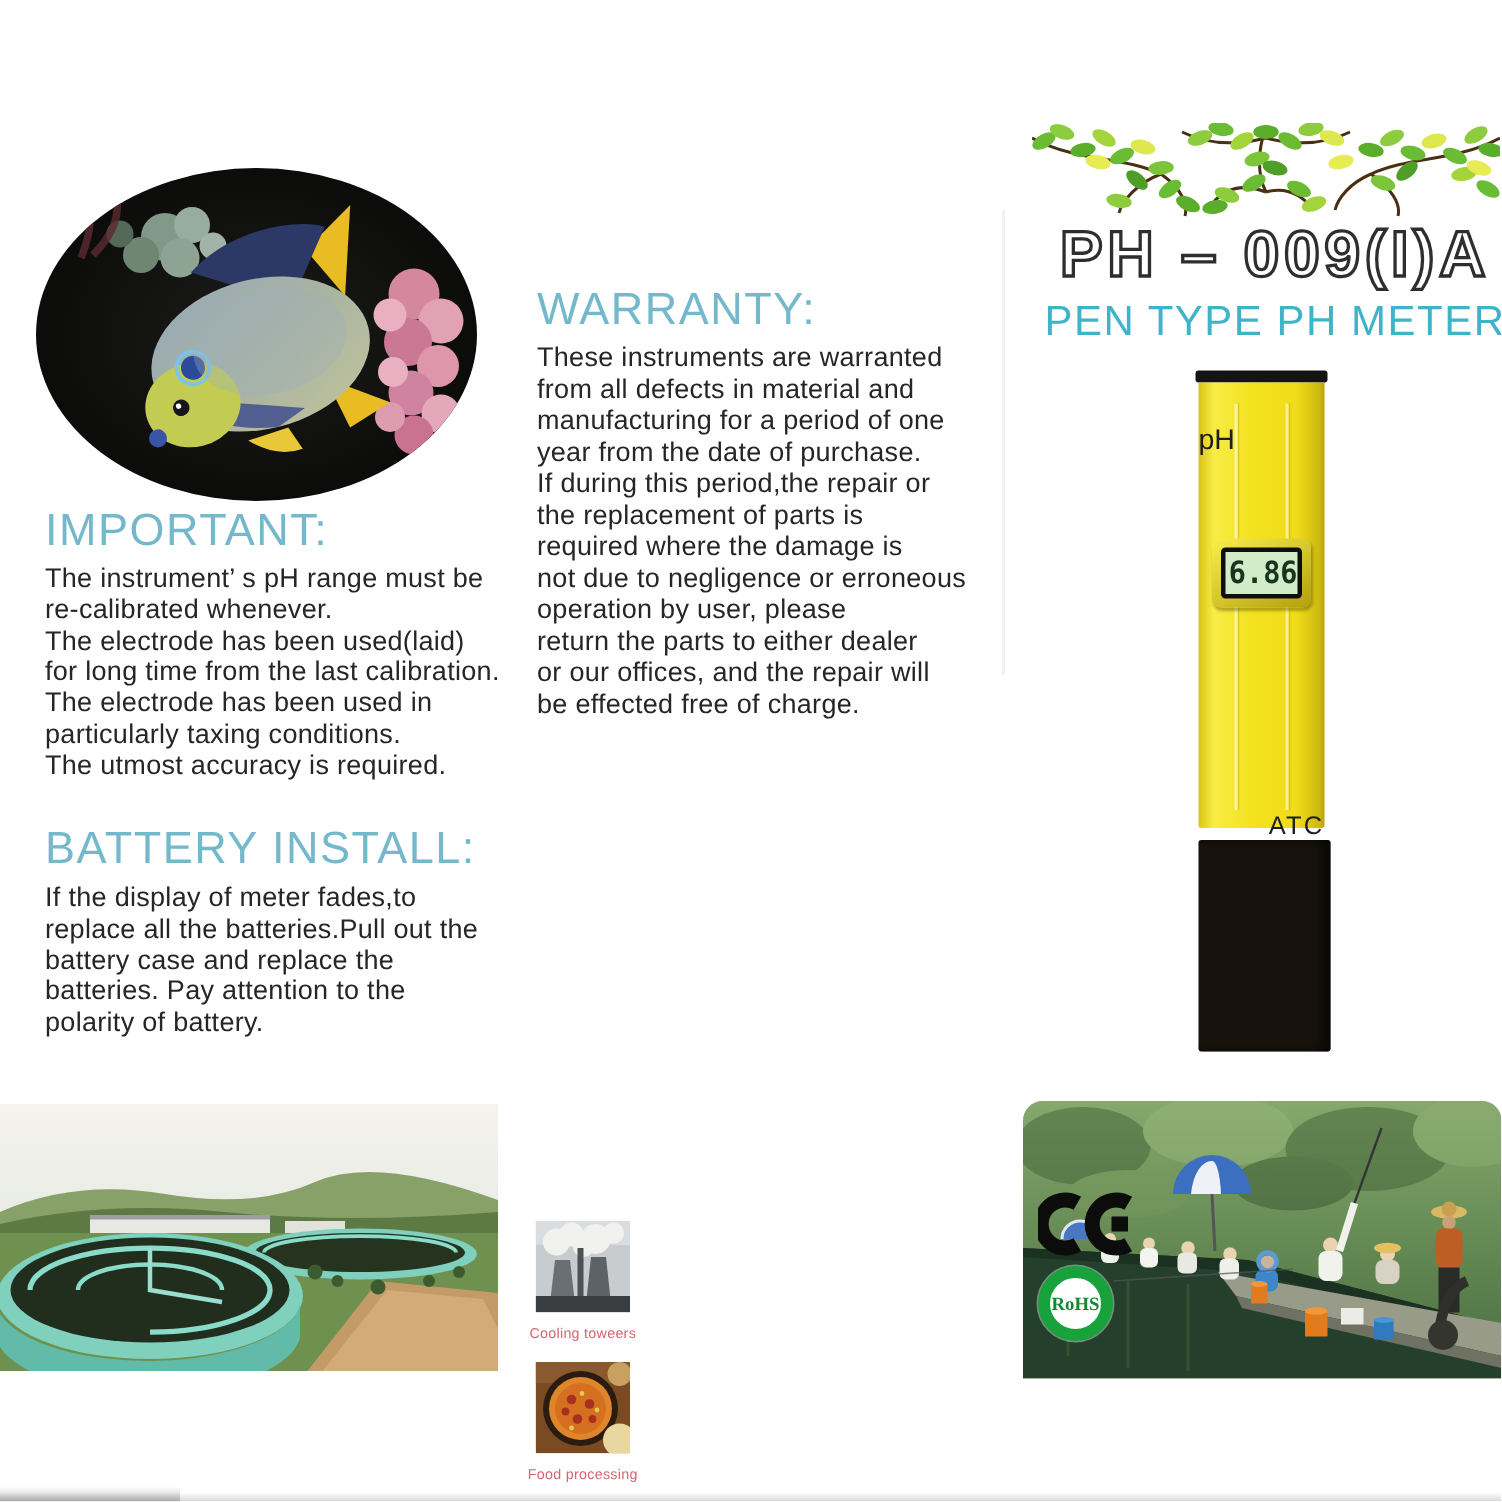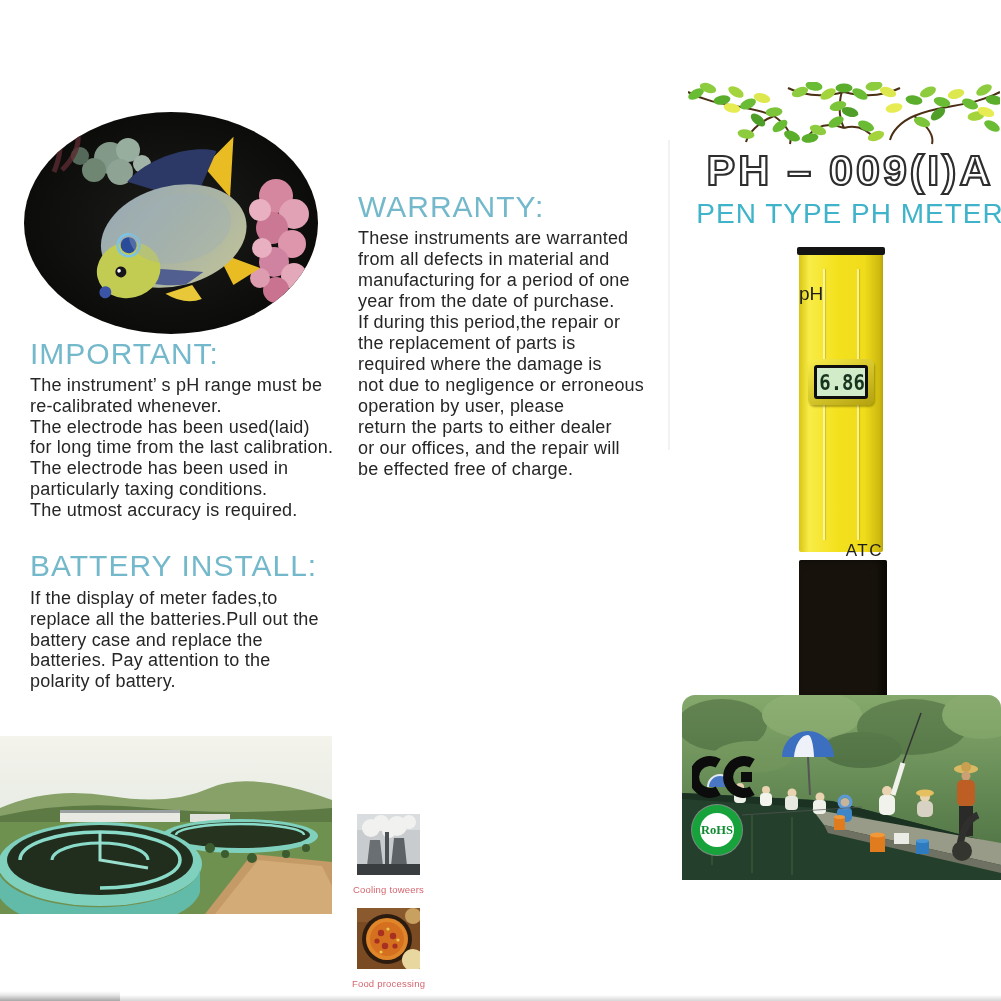--- a/index.html
+++ b/index.html
@@ -64,21 +64,21 @@
   #fish-photo svg{display:block;}
 
   
   #apps{left:357px;top:814px;display:flex;gap:13px;flex-direction:column;}
   .app-card{width:63px;display:flex;flex-direction:column;align-items:center;}
   .app-img{width:63px;height:61px;overflow:hidden;}
   .app-caption{margin-top:9px;font-size:9.5px;letter-spacing:.2px;color:#d4656e;white-space:nowrap;}
 
   
   #plant-photo{left:0;top:736px;width:332px;height:178px;overflow:hidden;}
-  #fishing-photo{left:682px;top:695px;width:319px;height:237px;overflow:hidden;border-radius:13px;}
+  #fishing-photo{left:682px;top:734px;width:319px;height:237px;overflow:hidden;border-radius:13px;}
 
   #ce-mark{position:absolute;left:10px;top:58px;}
   #rohs-badge{
     position:absolute;left:10px;top:110px;width:50px;height:50px;border-radius:50%;
     background:#17a23b;display:flex;align-items:center;justify-content:center;
     box-shadow:0 0 0 1px rgba(255,255,255,.4);
   }
   #rohs-inner{
     width:38px;height:38px;border-radius:50%;background:#ffffff;border:2px solid #17a23b;
     display:flex;align-items:center;justify-content:center;box-sizing:border-box;

